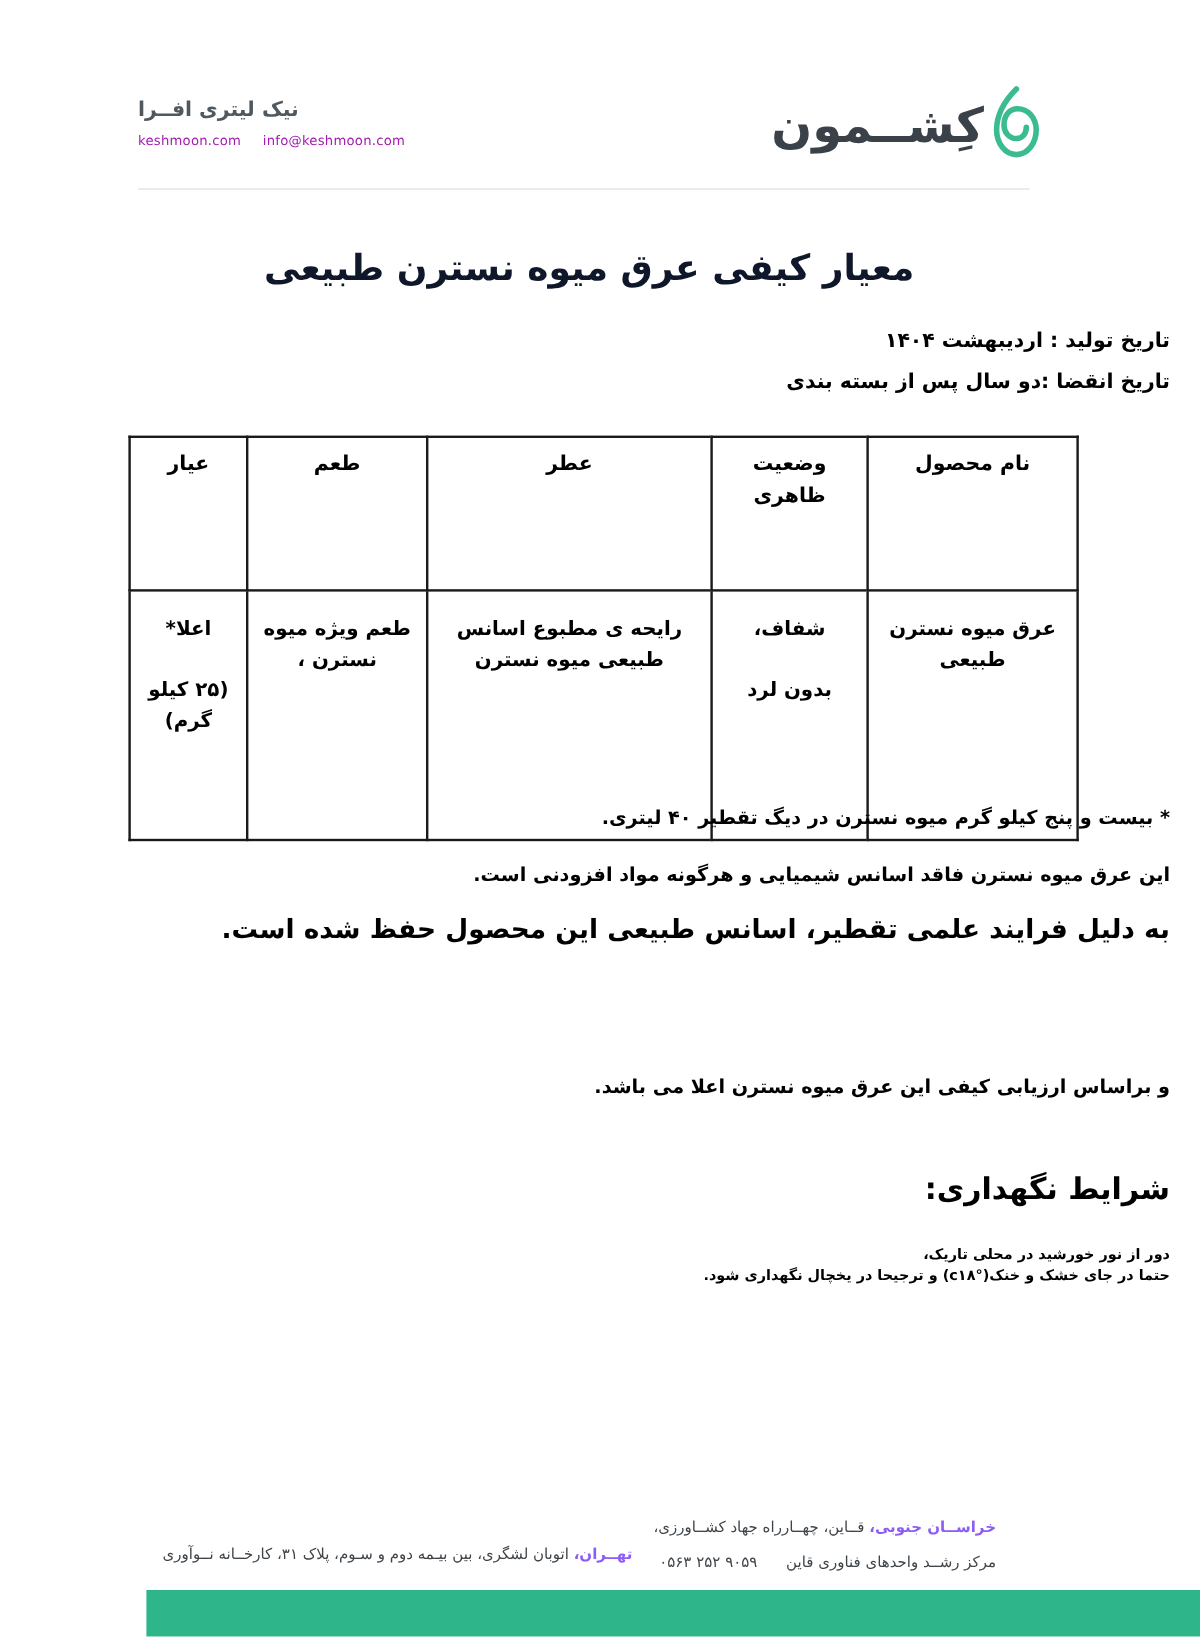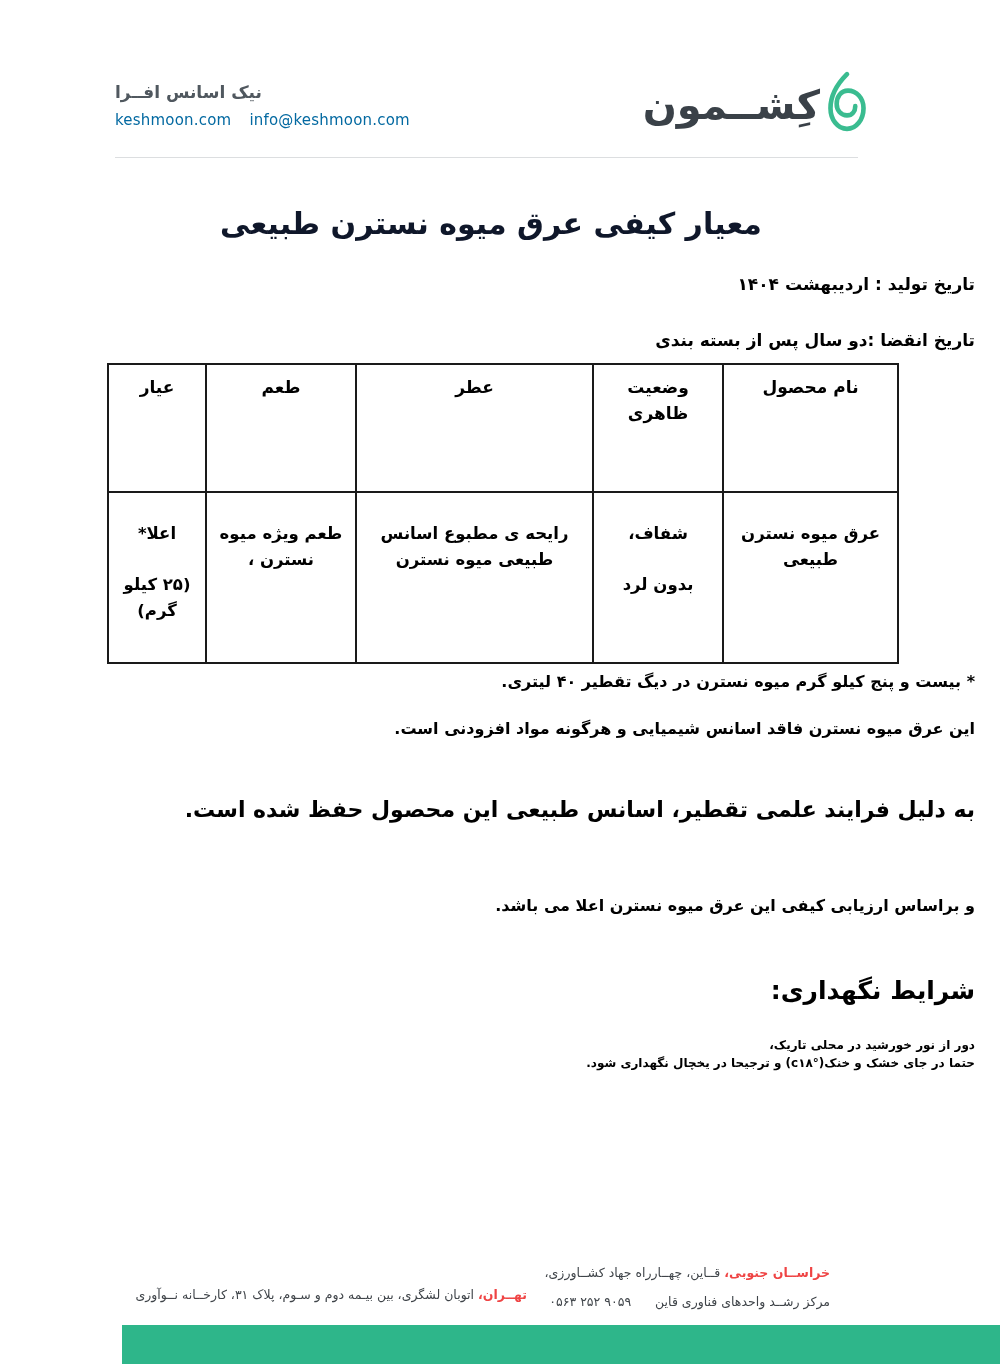--- a/index.html
+++ b/index.html
@@ -10,77 +10,77 @@
     font-family:"DejaVu Sans","Liberation Sans",sans-serif; color:#111;
   }
   
   .brand-logo { position:absolute; left:824px; top:70px; width:46px; height:64px; }
   .brand-wordmark {
     position:absolute; right:180px; top:82px; font-size:40px; font-weight:bold;
     color:#3a4148; direction:rtl; white-space:nowrap;margin-left:32px;
   }
   .company-block { position:absolute; left:115px; top:82px; text-align:left; }
   .company-name { font-size:17px; font-weight:bold; color:#50585f; direction:rtl; display:inline-block; }
-  .company-contacts { margin-top:9px; font-size:15px; color:#0369a1; direction:ltr; letter-spacing:.2px; }
+  .company-contacts { margin-top:9px; font-size:11px; color:#a21caf; direction:ltr; letter-spacing:.2px; }
   .company-contacts span { margin-right:18px; }
   .header-divider { position:absolute; left:115px; top:157px; width:743px; height:1px; background:#dcdee0; }
   
   .doc-title {
     position:absolute; left:16px; top:206px; width:950px; text-align:center;
     font-size:30px; font-weight:bold; color:#0f172a;
   }
   .date-line { position:absolute; right:25px; font-size:17px; font-weight:bold; color:#000; white-space:nowrap; }
   .date-production { top:274px; }
-  .date-expiry { top:330px;margin-left:32px; }
+  .date-expiry { top:308px;margin-left:32px; }
   
   table.spec { position:absolute; left:107px; top:363px; border-collapse:collapse; table-layout:fixed; }
   table.spec th, table.spec td {
     border:2px solid #1a1a1a; text-align:center; font-weight:bold; color:#000;
     white-space:pre-line; line-height:1.55;
   }
   table.spec th { height:128px; vertical-align:top; padding-top:9px; font-size:17px; }
-  table.spec td { height:171px; vertical-align:top; padding-top:28px; font-size:16.5px; }
+  table.spec td { height:208px; vertical-align:top; padding-top:18px; font-size:16.5px; }
   td.cell-product { padding-top:44px; }
   td.cell-grade   { padding-top:50px; }
   
   .note { position:absolute; right:25px; font-weight:bold; color:#000; white-space:nowrap; }
   .note-small { font-size:16px; }
   .note-big   { font-size:22px; }
   .note-footnote     { top:672px; }
   .note-no-additives { top:719px; }
-  .note-distillation { top:797px; }
+  .note-distillation { top:763px; }
   .note-shake        { top:827px; }
   .note-grade        { top:896px; }
   
   .storage-heading { position:absolute; right:25px; top:976px; font-size:25px; font-weight:bold; color:#000; }
   .storage-lines   { position:absolute; right:25px; top:1036px; font-size:12px; font-weight:bold; color:#000;
                      text-align:right; line-height:1.5; white-space:pre-line; }
   
   .footer-right { position:absolute; right:170px; top:1258px; text-align:right; color:#3f4449;
                   font-size:12.5px; line-height:29px; white-space:nowrap; }
   .footer-left  { position:absolute; left:115px; top:1287px; width:412px; text-align:right; color:#3f4449;
                   font-size:12.5px; white-space:nowrap; }
-  .footer-bold { font-weight:bold; color:#ef4444; }
+  .footer-bold { font-weight:bold; color:#8b5cf6; }
   .phone { direction:ltr; unicode-bidi:isolate; display:inline-block; margin-right:16px; }
   .footer-bar { position:absolute; left:122px; top:1325px; width:878px; height:39px; }
 </style>
 </head>
 <body>
 
 <div class="page">
 
   <svg class="brand-logo" viewBox="0 0 44 62" aria-hidden="true">
     <path d="M 22 4 C 14 12, 6 24, 6 37 C 6 48, 13 57, 22 57 C 31 57, 38 48, 38 37
              C 38 27, 31 20, 23 20 C 16 20, 12 26, 12 33 C 12 39, 16 44, 22 44
              C 27 44, 30 40, 30 35" fill="none" stroke="#3abc90" stroke-width="4.5" stroke-linecap="round"></path>
   </svg>
   <div class="brand-wordmark">کِشــمون</div>
 
   <div class="company-block">
-    <span class="company-name">نیک اسانس افــرا</span>
+    <span class="company-name">نیک لیتری افــرا</span>
     <div class="company-contacts">
       <span>keshmoon.com</span><span>info@keshmoon.com</span>
     </div>
   </div>
   <div class="header-divider"></div>
 
   <div class="doc-title">معیار کیفی عرق میوه نسترن طبیعی</div>
   <div class="date-line date-production">تاریخ تولید :  اردیبهشت ۱۴۰۴</div>
   <div class="date-line date-expiry">تاریخ انقضا :دو سال پس از بسته بندی</div>
 

